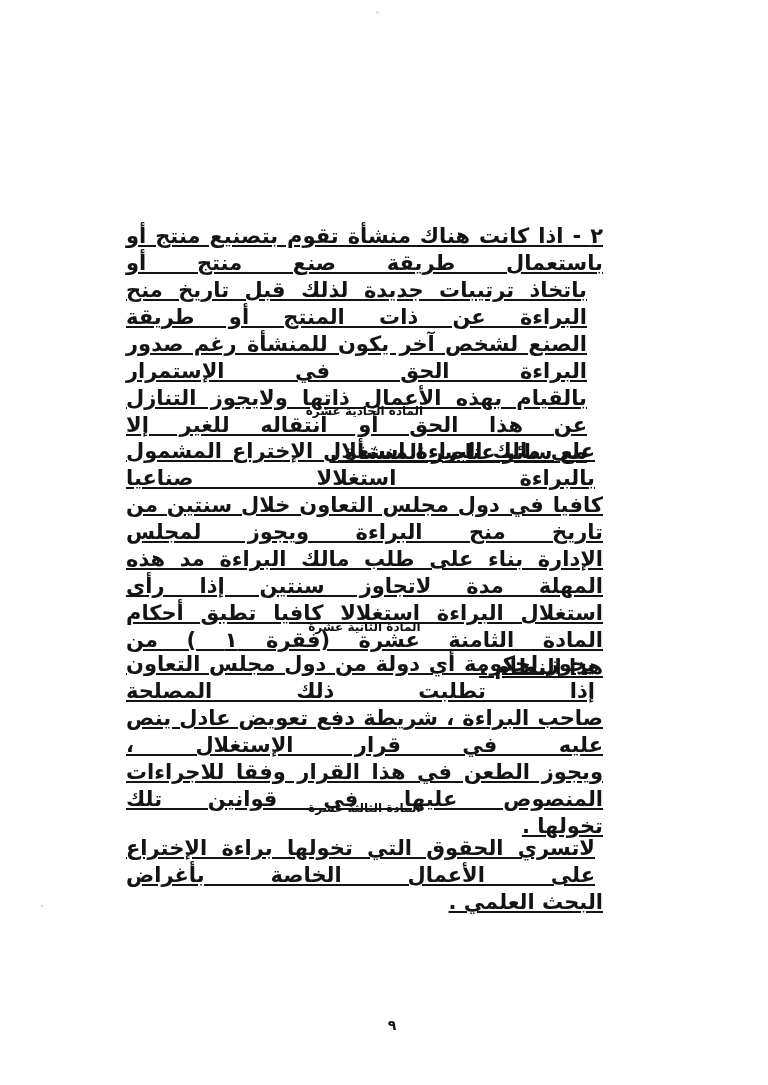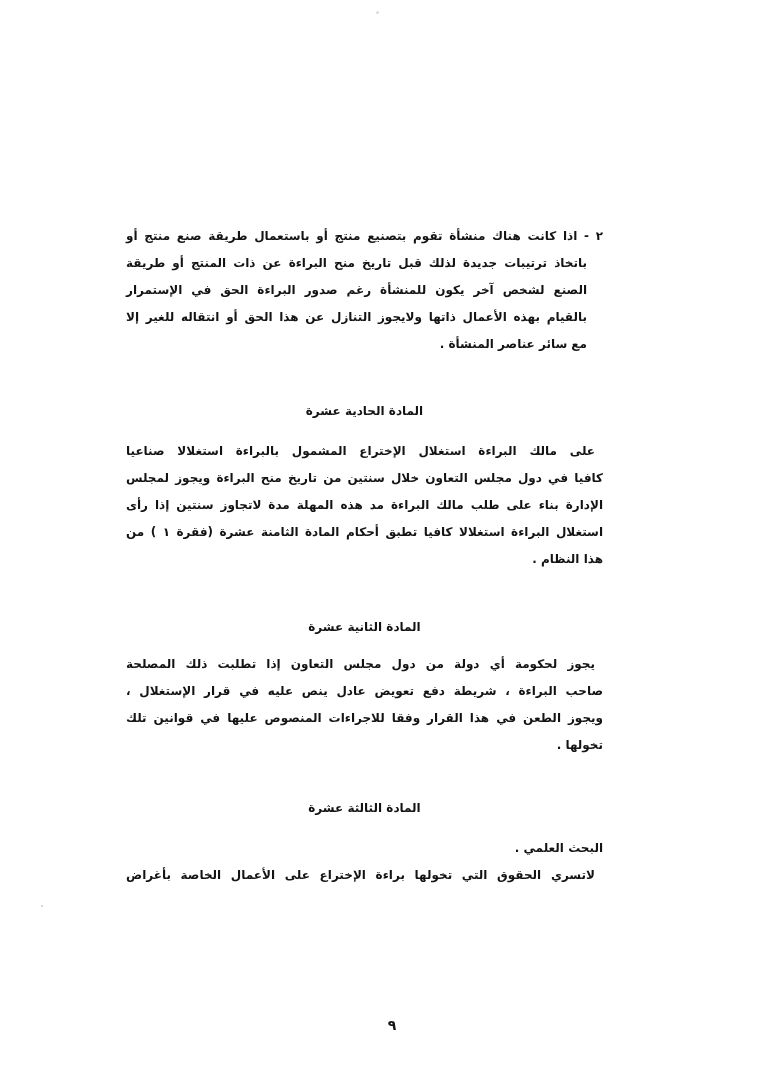--- a/index.html
+++ b/index.html
@@ -14,24 +14,25 @@
     background: #ffffff;
     overflow: hidden;
     direction: rtl;
     font-family: "DejaVu Sans", sans-serif;
     color: #141414;
   }
   .para {
     position: absolute;
     right: 165px;           
     width: 477px;
-    font-size: 12px;
+    font-size: 21px;
     font-weight: 700;
     line-height: 27px;
     letter-spacing: 0;
+    text-decoration: underline;
   }
   .line {
     text-align: justify;
     text-align-last: justify;
     text-justify: inter-word;
     white-space: normal;
   }
   .line.hang   { padding-right: 16px; }  
   .line.indent { padding-right: 8px;  }  
   .line.last   { text-align: left; text-align-last: right; }
@@ -95,22 +96,22 @@
   <h2 class="heading pos-h2">المادة الثانية عشرة</h2>
   <section class="para pos-p3">
     <div class="line indent">يجوز لحكومة أي دولة من دول مجلس التعاون إذا تطلبت ذلك المصلحة</div>
     <div class="line">صاحب البراءة ، شريطة دفع تعويض عادل ينص عليه في قرار الإستغلال ،</div>
     <div class="line">ويجوز الطعن في هذا القرار وفقا للاجراءات المنصوص عليها في قوانين تلك</div>
     <div class="line last">تخولها .</div>
   </section>
 
   <h2 class="heading pos-h3">المادة الثالثة عشرة</h2>
   <section class="para pos-p4">
+    <div class="line indent">لاتسري الحقوق التي تخولها براءة الإختراع على الأعمال الخاصة بأغراض</div>
     <div class="line last">البحث العلمي .</div>
-    <div class="line indent">لاتسري الحقوق التي تخولها براءة الإختراع على الأعمال الخاصة بأغراض</div>
   </section>
 
   <div class="page-number">٩</div>
 
   <div class="speck speck-top"></div>
   <div class="speck speck-left"></div>
 
 </div>
 
 </body></html>

